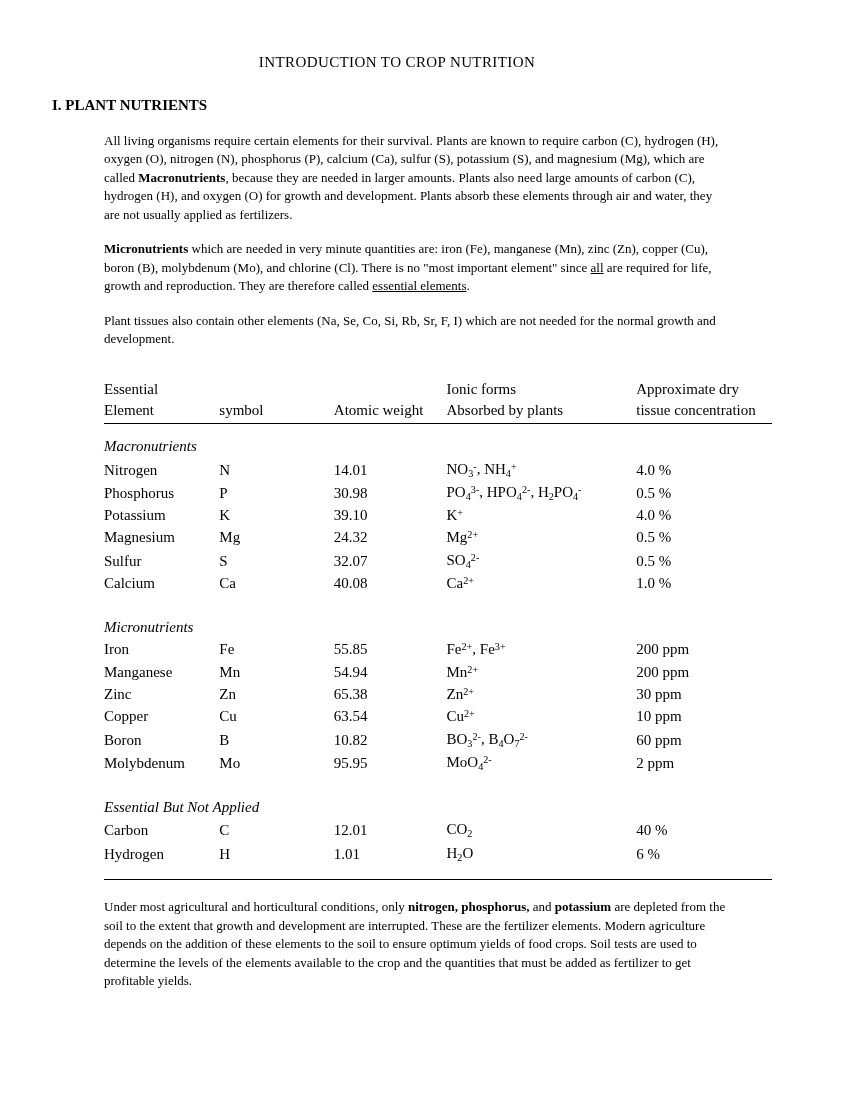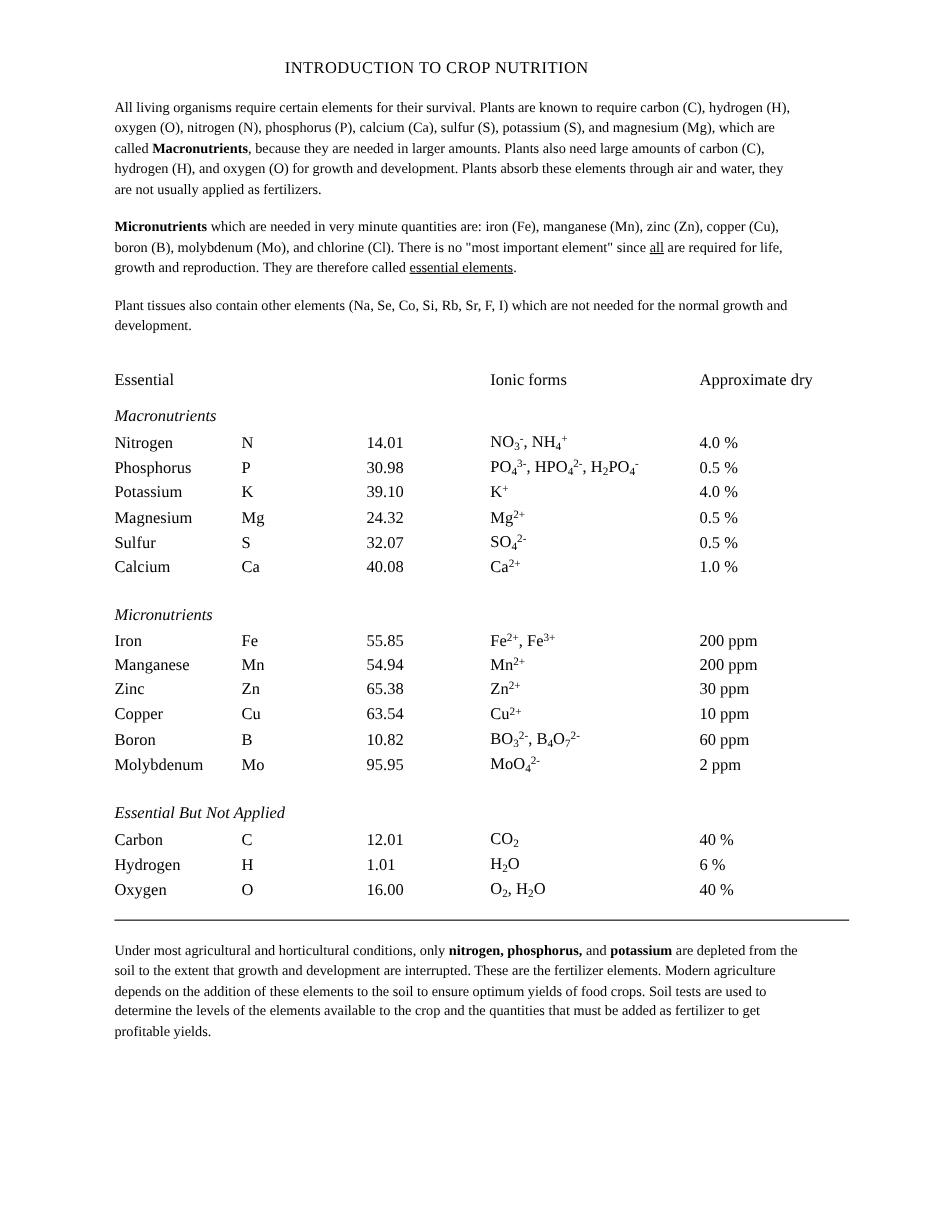--- a/index.html
+++ b/index.html
@@ -106,40 +106,48 @@
     margin-top: 18px;
   }
 </style>
 </head>
 <body>
 
 <div class="page">
 
   <div class="doc-title">INTRODUCTION TO CROP NUTRITION</div>
 
+  <div class="section-heading">I. PLANT NUTRIENTS</div>
 
   <div class="body-block">
     <p>
       <span>All living organisms require certain elements for their survival.  Plants are known to require carbon (C), hydrogen (H), oxygen (O), nitrogen (N), phosphorus (P), calcium (Ca), sulfur (S), potassium (S), and magnesium (Mg), which are called </span><b>Macronutrients</b><span>, because they are needed in larger amounts.  Plants also need large amounts of carbon (C), hydrogen (H), and oxygen (O) for growth and development.  Plants absorb these elements through air and water, they are not usually applied as fertilizers.</span>
     </p>
     <p>
       <b>Micronutrients</b><span> which are needed in very minute quantities are: iron (Fe), manganese (Mn), zinc (Zn), copper (Cu), boron (B), molybdenum (Mo), and chlorine (Cl). There is no "most important element" since </span><span class="u">all</span><span> are required for life, growth and reproduction.  They are therefore called </span><span class="u">essential elements</span><span>.</span>
     </p>
     <p>Plant tissues also contain other elements (Na, Se, Co, Si, Rb, Sr, F, I) which are not needed for the normal growth and development.</p>
   </div>
 
   <table class="nutrient-table">
     <tbody>
       <tr class="hdr-row">
         <td class="col-elem">Essential</td>
         <td class="col-sym"></td>
         <td class="col-wt wt-cell"></td>
         <td class="col-ionic">Ionic forms</td>
         <td class="col-conc">Approximate dry</td>
       </tr>
+      <tr class="hdr-row hdr-underline">
+        <td class="col-elem">Element</td>
+        <td class="col-sym">symbol</td>
+        <td class="col-wt wt-cell">Atomic  weight</td>
+        <td class="col-ionic">Absorbed by plants</td>
+        <td class="col-conc">tissue concentration</td>
+      </tr>
     </tbody>
     <tbody id="group-rows">
         <tr>
           <td colspan="5" class="group-label">Macronutrients</td>
         </tr>
         <tr class="data-row">
           <td class="col-elem">Nitrogen</td>
           <td class="col-sym">N</td>
           <td class="col-wt wt-cell">14.01</td>
           <td class="col-ionic">NO<sub>3</sub><sup>-</sup>,  NH<sub>4</sub><sup>+</sup></td>
@@ -241,27 +249,20 @@
           <td class="col-ionic">CO<sub>2</sub></td>
           <td class="col-conc">40 %</td>
         </tr>
         <tr class="data-row">
           <td class="col-elem">Hydrogen</td>
           <td class="col-sym">H</td>
           <td class="col-wt wt-cell"> 1.01</td>
           <td class="col-ionic">H<sub>2</sub>O</td>
           <td class="col-conc">6 %</td>
         </tr>
-        <tr class="data-row">
-          <td class="col-elem">Oxygen</td>
-          <td class="col-sym">O</td>
-          <td class="col-wt wt-cell">16.00</td>
-          <td class="col-ionic">O<sub>2</sub>, H<sub>2</sub>O</td>
-          <td class="col-conc">40 %</td>
-        </tr>
       </tbody>
   </table>
 
   <div class="table-rule"></div>
 
   <div class="body-block closing-block">
     <p>
       <span>Under most agricultural and horticultural conditions, only </span><b>nitrogen, phosphorus,</b><span> and </span><b>potassium</b><span> are depleted from the soil to the extent that growth and development are interrupted.  These are the fertilizer elements.  Modern agriculture depends on the addition of these elements to the soil to ensure optimum yields of food crops.  Soil tests are used to determine the levels of the elements available to the crop and the quantities that must be added as fertilizer to get profitable yields.</span>
     </p>
   </div>

